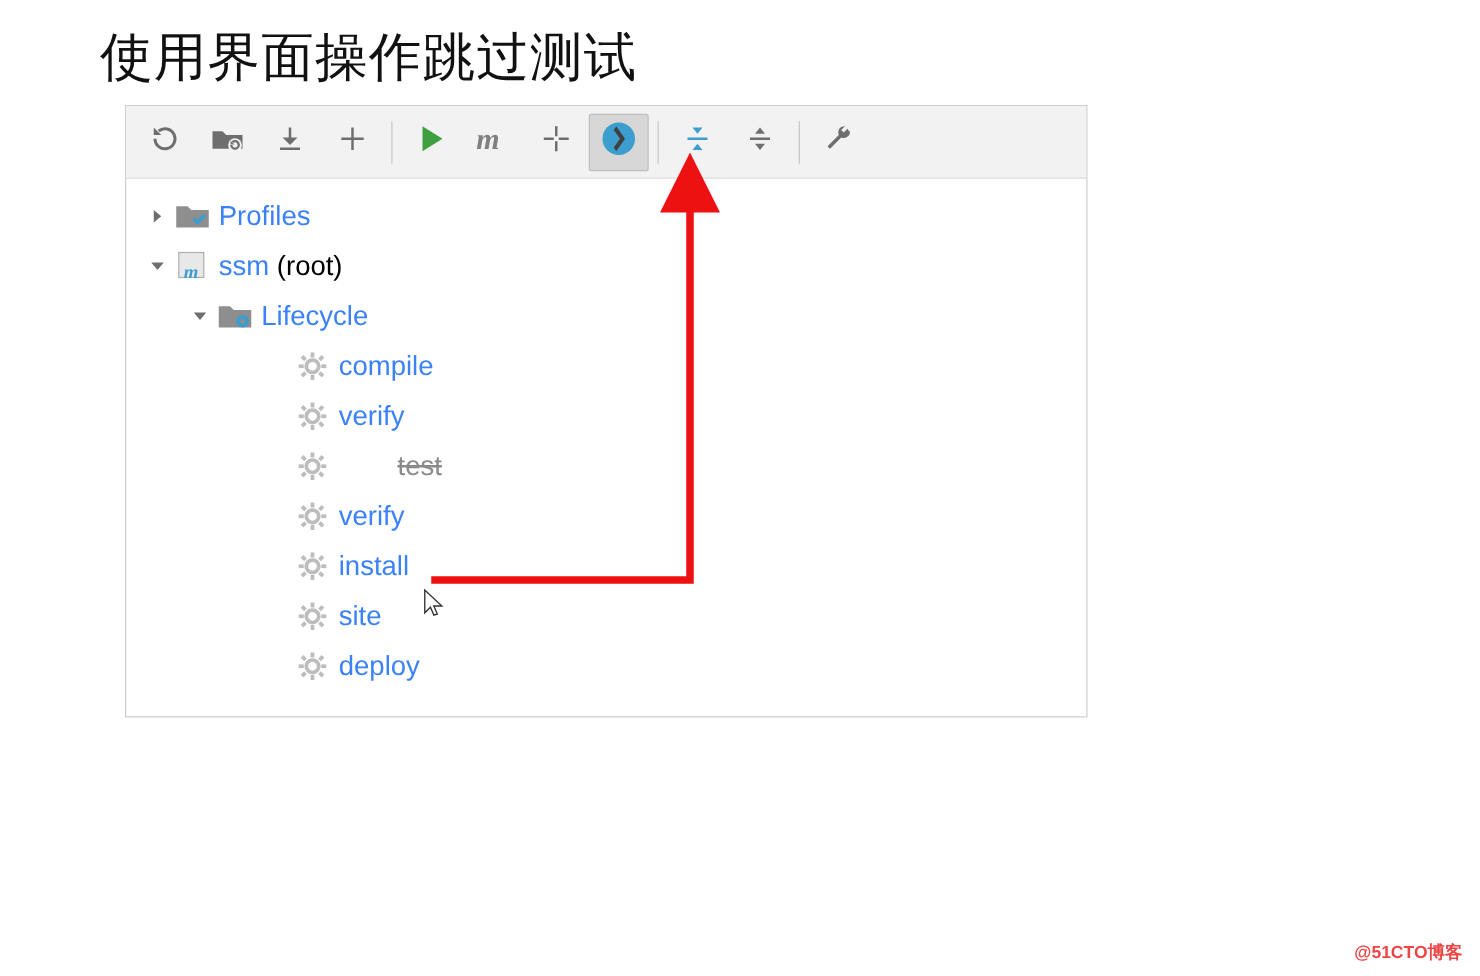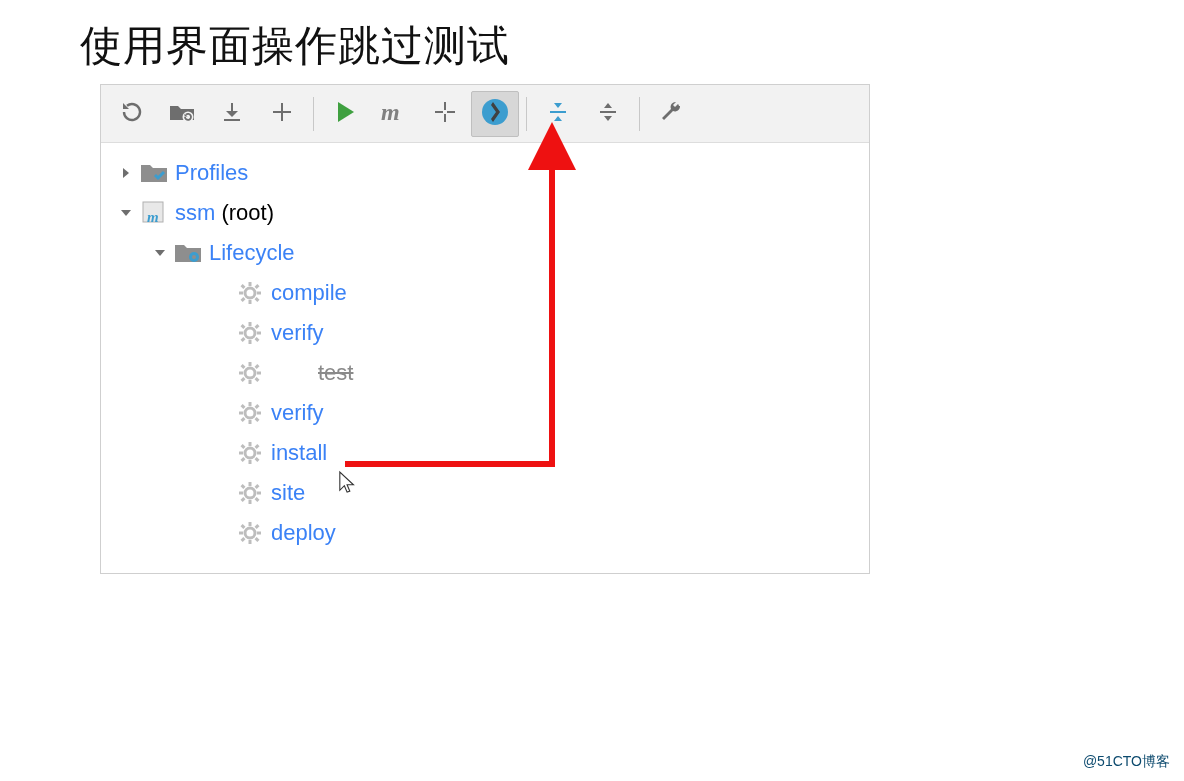--- a/index.html
+++ b/index.html
@@ -97,21 +97,22 @@
   }
   .annotation {
     position: absolute;
     pointer-events: none;
   }
   .watermark {
     position: absolute;
     right: 14px;
     bottom: 10px;
     font-size: 14px;
-    color: #0c4a6e;
+    color: #ef4444;
+    font-weight: bold;
   }
 </style>
 </head>
 <body>
 
 <div class="heading">使用界面操作跳过测试</div>
 
 <div class="panel">
 
   <div class="toolbar">

